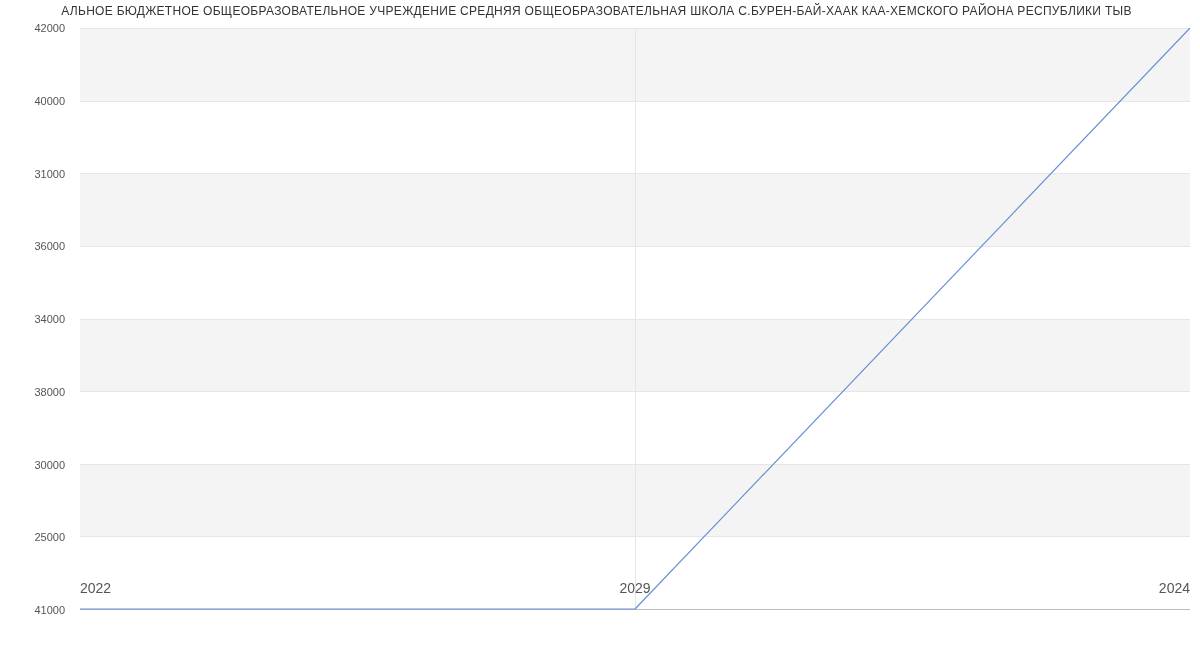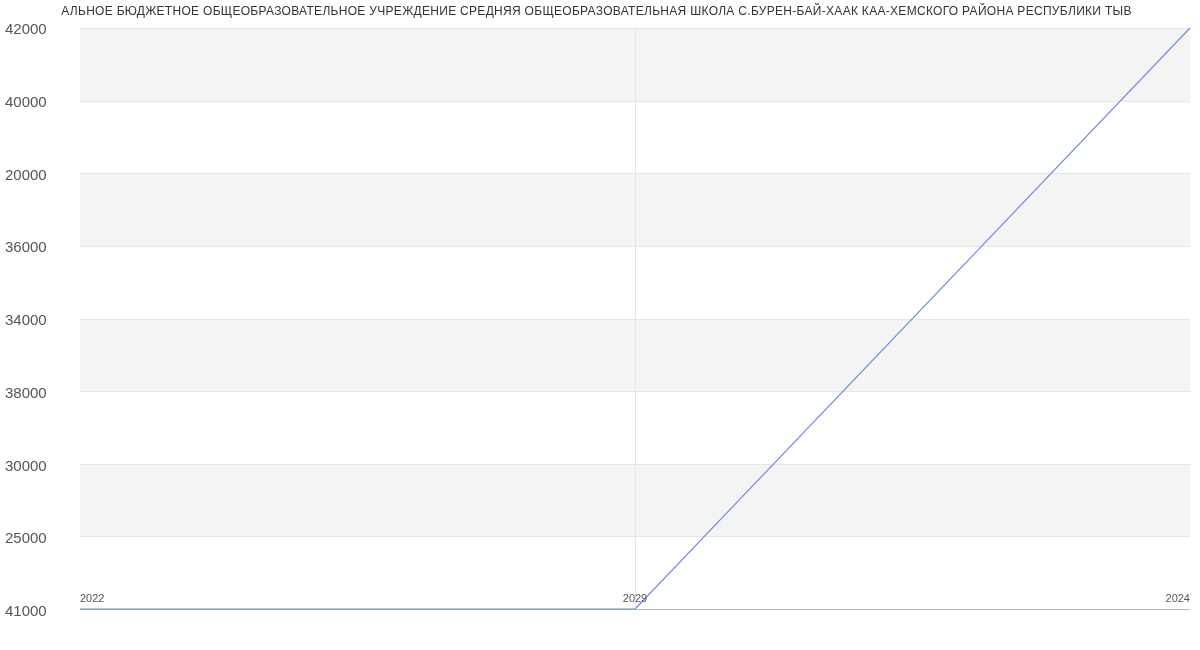--- a/index.html
+++ b/index.html
@@ -55,30 +55,30 @@
     position: absolute;
     top: 0;
     height: 100%;
     width: 1px;
     background: #e6e6e6;
   }
   .ytick {
     position: absolute;
     right: 1128px;
     transform: translateY(-50%);
-    font-size: 15px;
+    font-size: 11px;
     color: #555;
-    text-align: left;
+    text-align: right;
     width: 60px;
   }
   .xtick {
     position: absolute;
-    top: 592px;
+    top: 580px;
     transform: translateX(-50%);
-    font-size: 11px;
+    font-size: 14px;
     color: #555;
   }
   .xtick.first { transform: translateX(0); }
   .xtick.last  { transform: translateX(-100%); }
   svg.line {
     position: absolute;
     left: 0;
     top: 0;
     width: 100%;
     height: 100%;
@@ -114,21 +114,21 @@
 
     <div class="vgrid" style="left:50%"></div>
 
     <svg class="line" viewBox="0 0 1000 1000" preserveAspectRatio="none">
       <path d="M 0 1000 L 500 1000 L 1000 0"></path>
     </svg>
   </div>
 
   <div class="ytick" style="top:28px">42000</div>
   <div class="ytick" style="top:100.75px">40000</div>
-  <div class="ytick" style="top:173.5px">20000</div>
+  <div class="ytick" style="top:173.5px">31000</div>
   <div class="ytick" style="top:246.25px">36000</div>
   <div class="ytick" style="top:319px">34000</div>
   <div class="ytick" style="top:391.75px">38000</div>
   <div class="ytick" style="top:464.5px">30000</div>
   <div class="ytick" style="top:537.25px">25000</div>
   <div class="ytick" style="top:610px">41000</div>
 
   <div class="xtick first" style="left:80px">2022</div>
   <div class="xtick" style="left:635px">2029</div>
   <div class="xtick last" style="left:1190px">2024</div>

